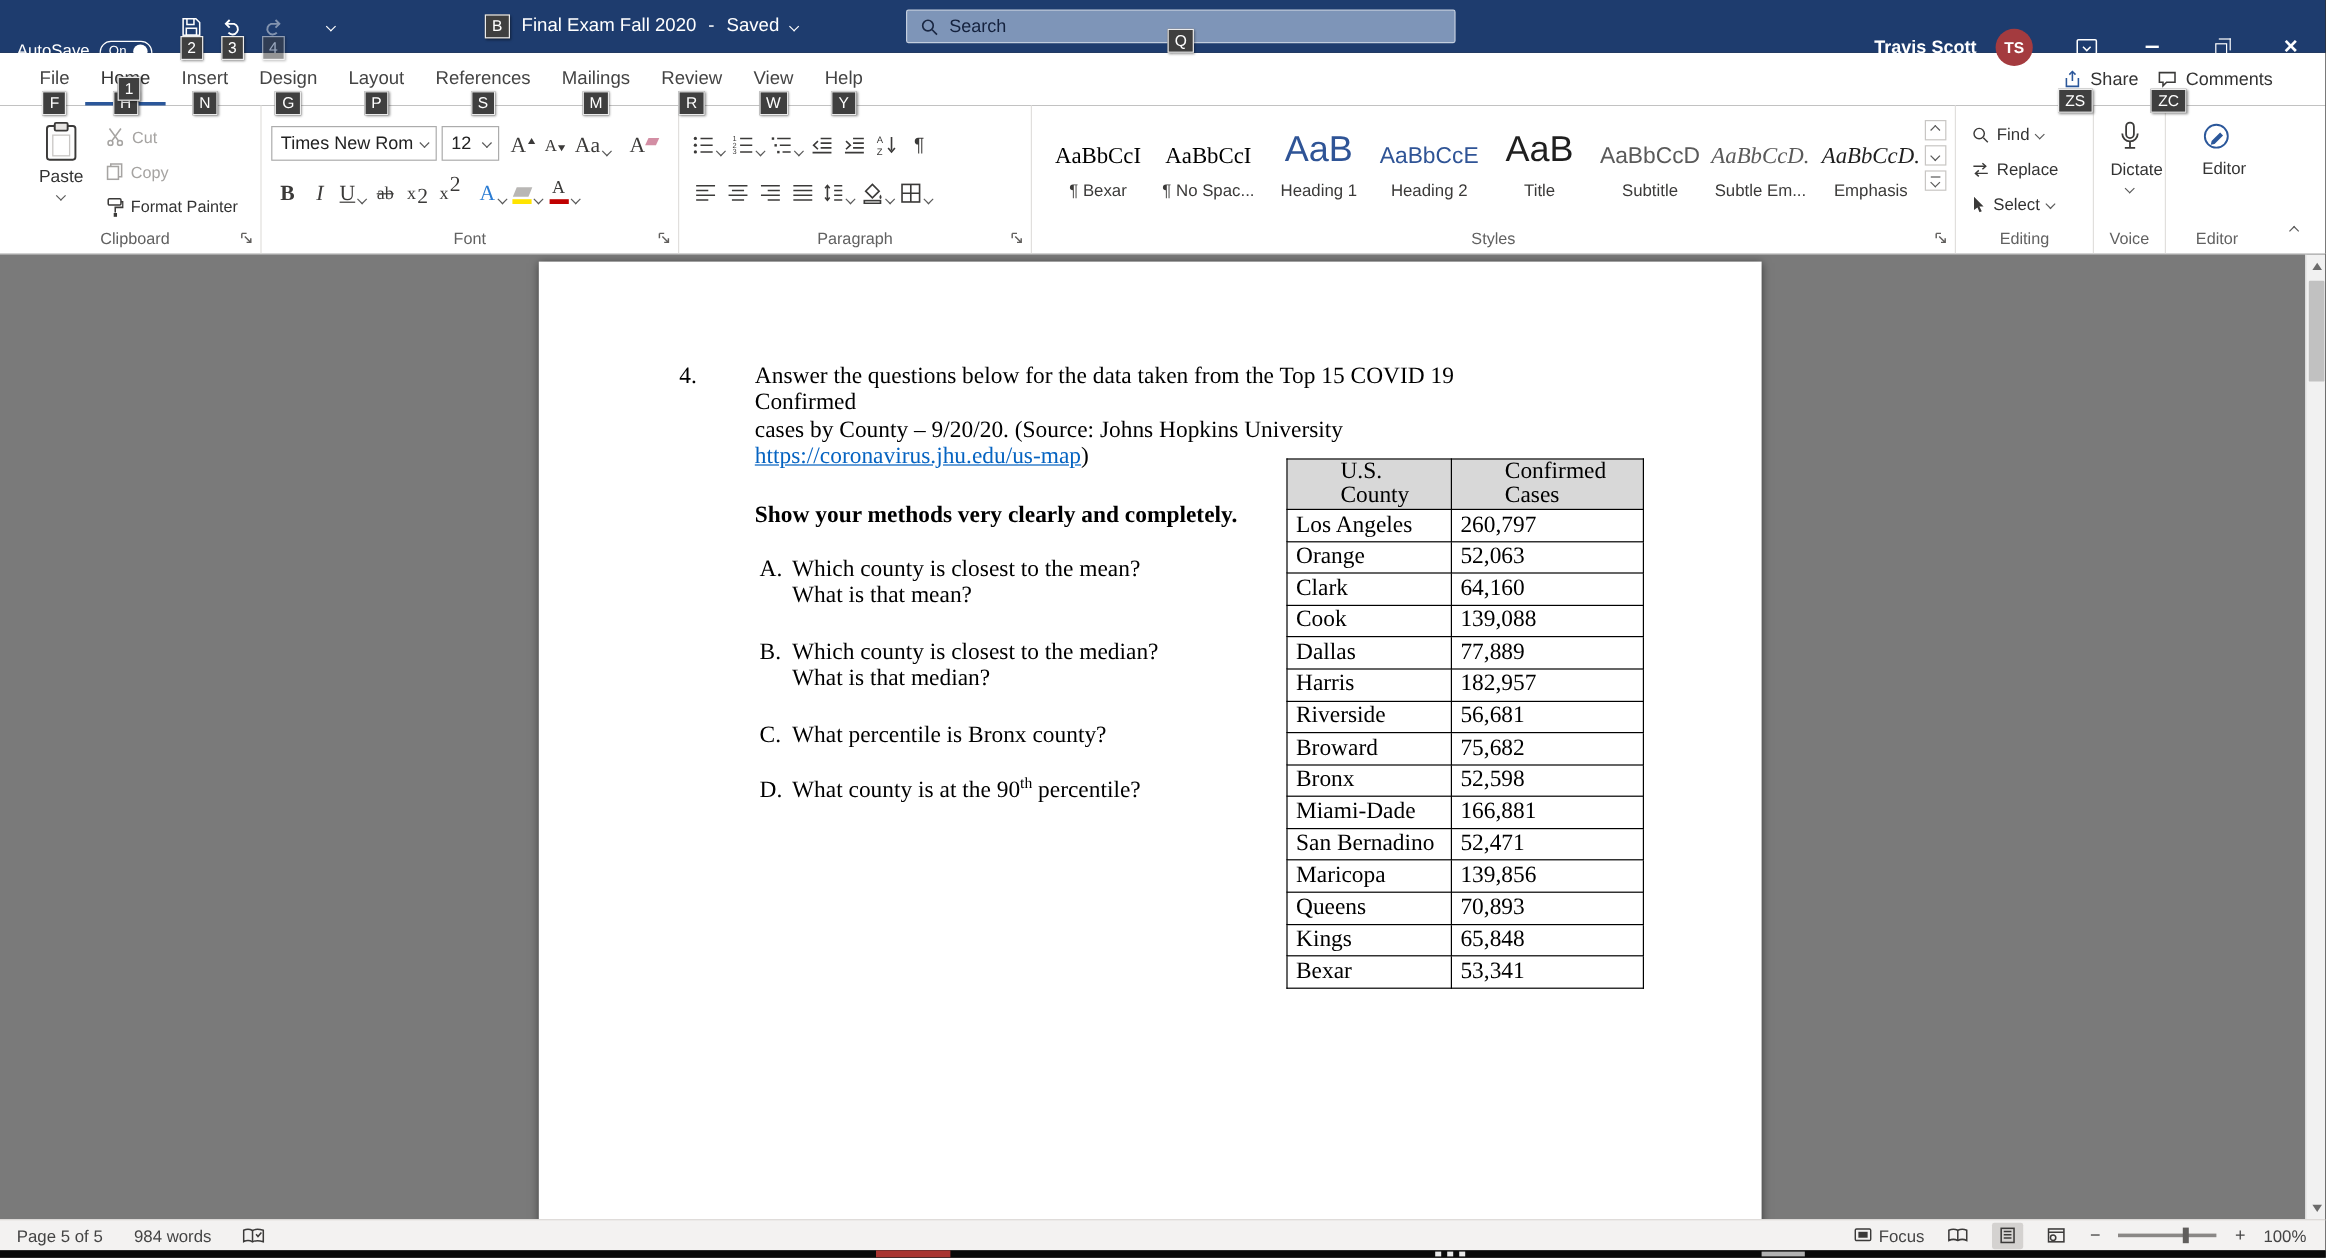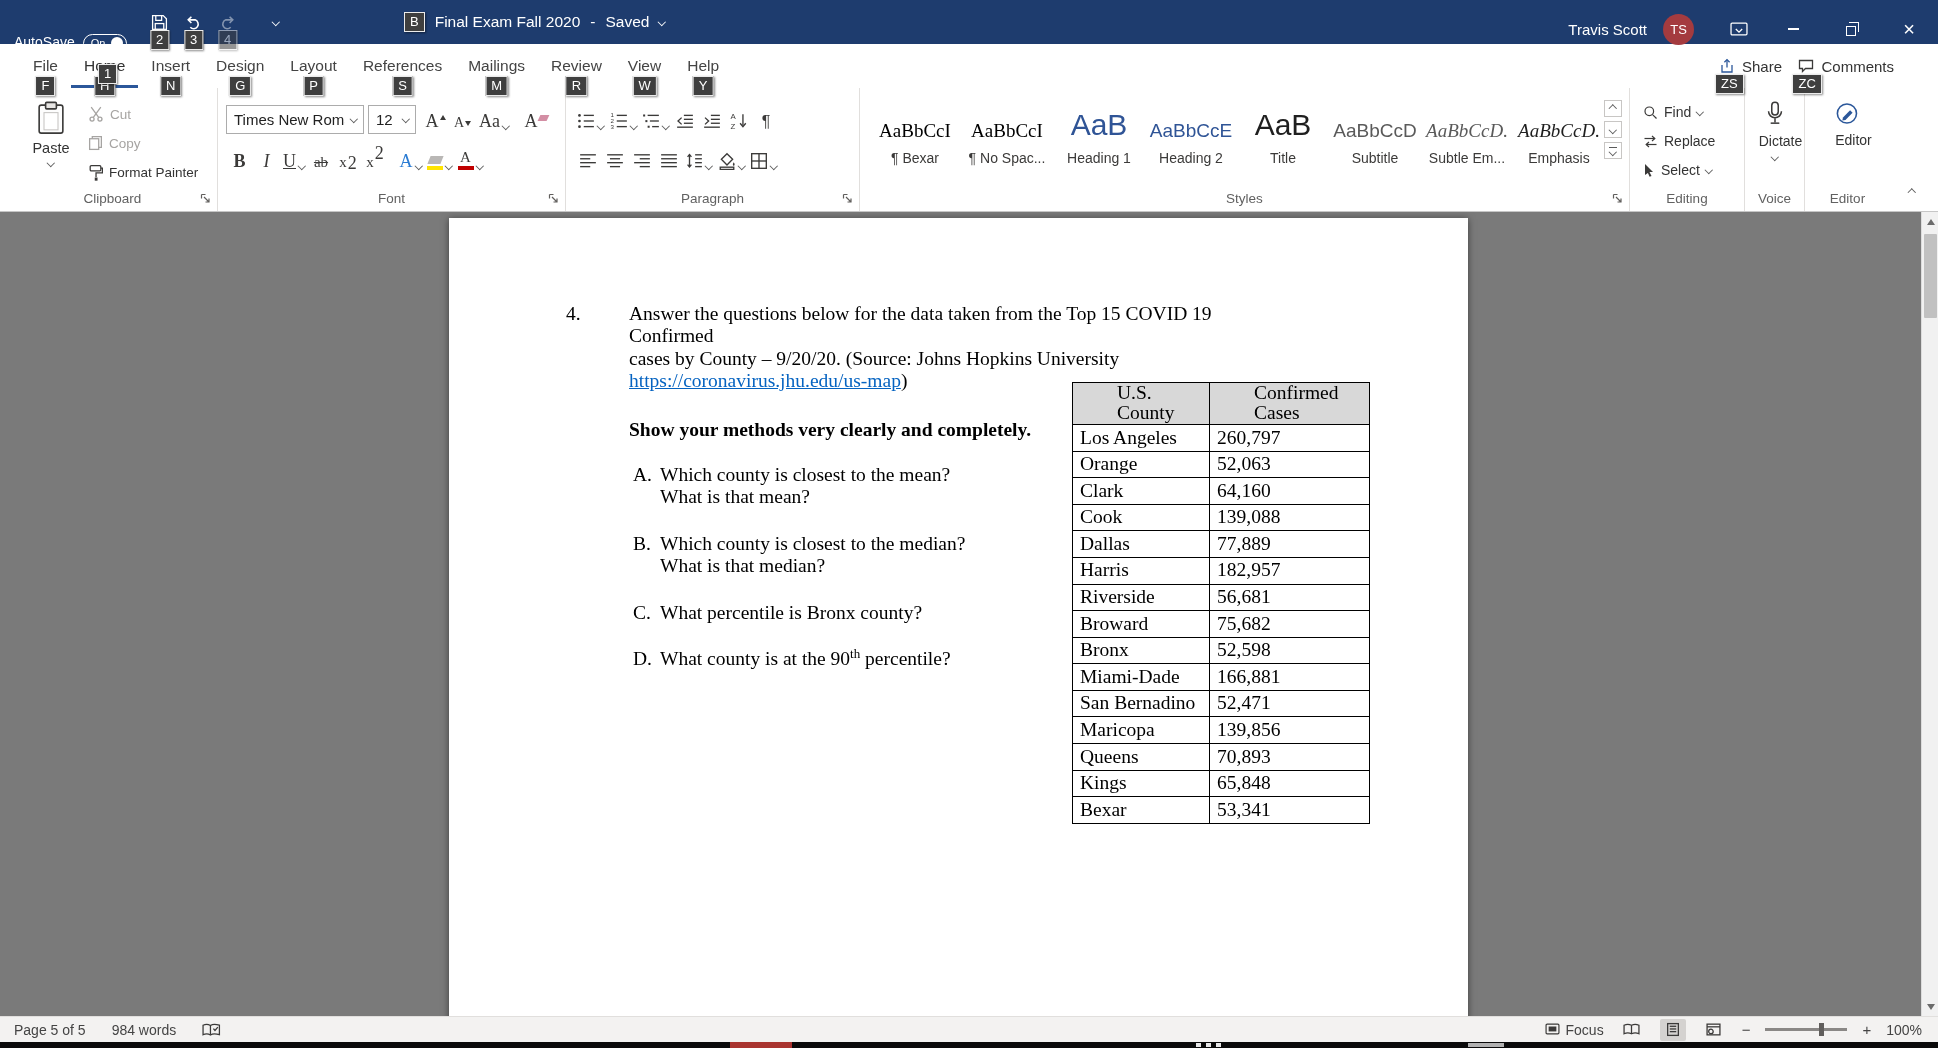--- a/index.html
+++ b/index.html
@@ -35,21 +35,21 @@
   .knob { position:absolute; right:2.5px; top:2.5px; width:12px; height:12px; border-radius:50%; background:#fff; }
   .autosave .kt { top:30px; left:84px; }
   .qat-btn { position:relative; width:34px; height:44px; display:flex; align-items:center; justify-content:center; }
   .qat-btn .kt { top:30px; left:50%; transform:translateX(-50%); }
   .qat-btn.disabled svg { opacity:.45; }
   .doc-title { position:absolute; left:404px; top:0; height:44px; display:flex; align-items:center; gap:10px; font-size:15.5px; }
   .search { position:absolute; left:755px; top:8px; width:458px; height:28px; background:#7e95b8;
             border:1px solid #c3cede; border-radius:2px; display:flex; align-items:center; gap:9px;
             padding-left:11px; color:#14213d; font-size:15px; }
   .search .kt { left:50%; transform:translateX(-50%); bottom:-9px; top:auto; }
-  .tb-right { position:absolute; right:0; top:7px; height:44px; display:flex; align-items:center; }
+  .tb-right { position:absolute; right:0; top:17px; height:44px; display:flex; align-items:center;font-weight:bold; }
   .user-name { font-size:15px; margin-right:16px; }
   .avatar { width:31px; height:31px; border-radius:50%; background:#a43b3f; color:#fff; display:flex;
             align-items:center; justify-content:center; font-size:13px; margin-right:20px; }
   .winbtn { width:58px; height:44px; display:flex; align-items:center; justify-content:center; color:#fff; }
   .winbtn.rdo { width:50px; }
   .winbtn .x { font-size:20px; line-height:1; }
   .minbar { width:11px; height:1.5px; background:#fff; display:inline-block; }
   .restore-ic { position:relative; width:10px; height:10px; border:1.3px solid #fff; margin-top:3px; }
   .restore-ic::before { content:""; position:absolute; left:1.6px; top:-4.6px; width:9px; height:9px;
                         border-top:1.3px solid #fff; border-right:1.3px solid #fff; }
@@ -227,20 +227,28 @@
     </div>
 
     <div class="doc-title">
       <span class="kt inline">B</span>
       <span>Final Exam Fall 2020</span>
       <span>-</span>
       <span>Saved</span>
       <span class="chv small white"></span>
     </div>
 
+    <div class="search">
+      <svg width="15" height="15" viewBox="0 0 15 15">
+        <circle cx="6.3" cy="6.3" r="4.4" stroke="#1a2742" fill="none" stroke-width="1.4"></circle>
+        <line x1="9.8" y1="9.8" x2="13.8" y2="13.8" stroke="#1a2742" stroke-width="1.4"></line>
+      </svg>
+      <span>Search</span>
+      <span class="kt">Q</span>
+    </div>
 
     <div class="tb-right">
       <span class="user-name">Travis Scott</span>
       <div class="avatar">
         <span>TS</span>
       </div>
       <button class="winbtn rdo">
         <svg width="20" height="17" viewBox="0 0 18 16">
           <rect x="1.5" y="2" width="15" height="11" rx="1" stroke="#fff" fill="none" stroke-width="1.2"></rect>
           <path d="M6 7.5 l3 3 3 -3" stroke="#fff" fill="none" stroke-width="1.2"></path>

